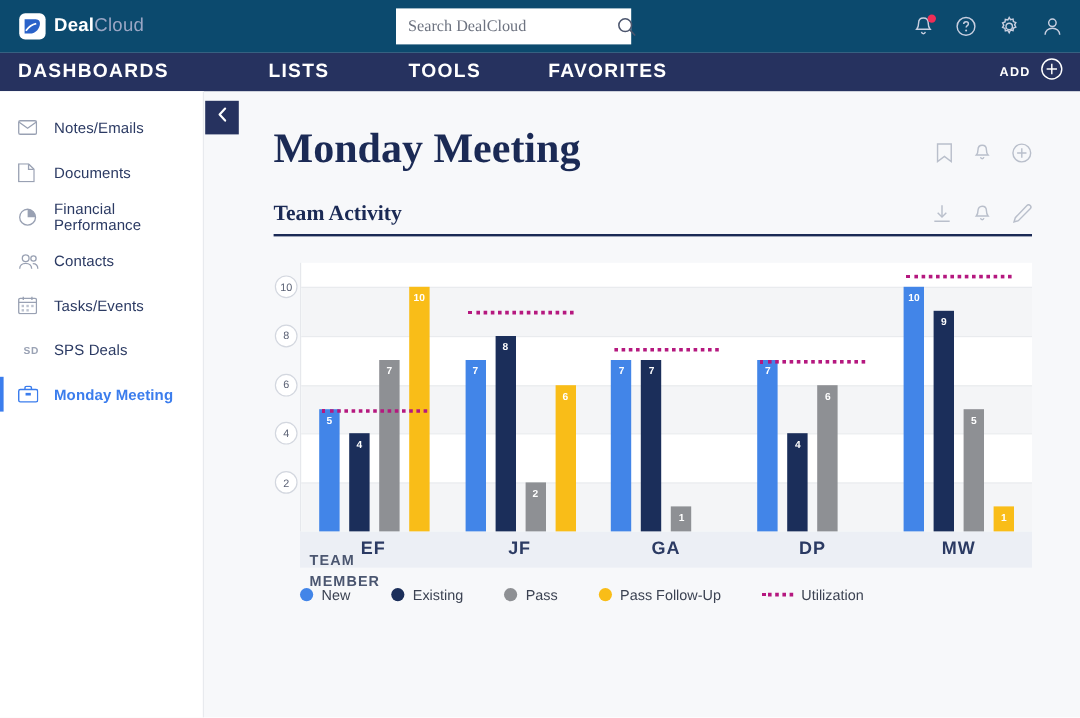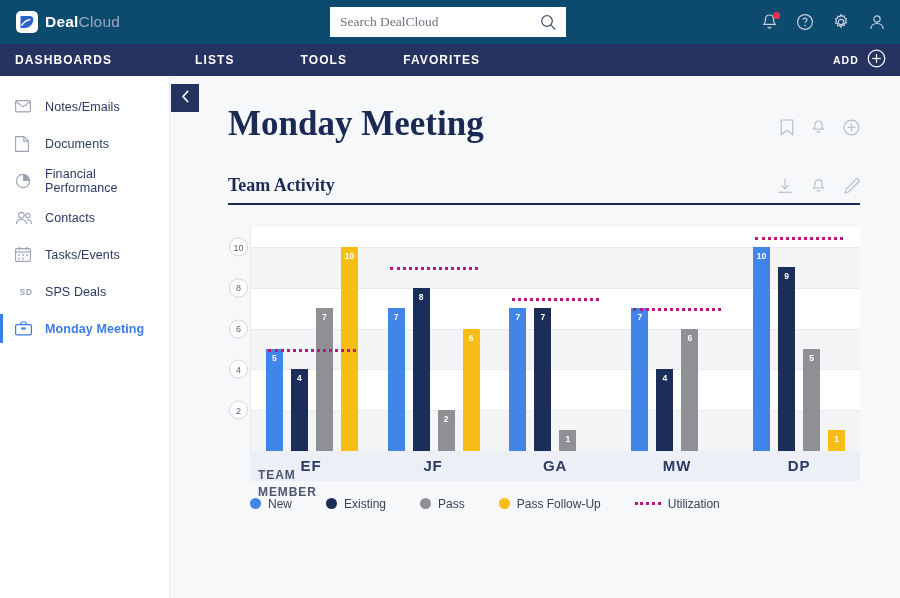--- a/index.html
+++ b/index.html
@@ -18,21 +18,21 @@
   .brand-mark {
     width: 22px; height: 22px; border-radius: 5px; background: #ffffff;
     display: flex; align-items: center; justify-content: center; margin-right: 7px;
   }
   .brand-text { font-size: 15.5px; letter-spacing: .2px; }
   .brand-deal { color: #ffffff; font-weight: bold; }
   .brand-cloud { color: #9aa6c4; font-weight: normal; }
 
   .searchwrap {
     position: absolute; left: 330px; top: 7px;
-    width: 236px; height: 30px; background: #fff;
+    width: 196px; height: 30px; background: #fff;
     display: flex; align-items: center;
   }
   .searchwrap input {
     border: 0; outline: 0; flex: 1; height: 100%;
     padding: 0 8px 0 10px; font-size: 13.5px;
     font-family: "Liberation Serif", serif; color: #3b4252;
     background: transparent;
   }
   .searchwrap input::placeholder { color: #6d7380; }
   .search-ico { margin-right: 9px; display: flex; }
@@ -46,21 +46,21 @@
     position: absolute; top: -1px; right: -2px;
     width: 7px; height: 7px; border-radius: 50%; background: #ef2d56;
   }
 
   
   .navbar {
     height: 32px; background: #26325f; position: relative;
     display: flex; align-items: center;
   }
   .navitem {
-    color: #ffffff; font-size: 12px; font-weight: bold;
+    color: #ffffff; font-size: 16px; font-weight: bold;
     letter-spacing: 1.1px; cursor: pointer;
   }
   .navitem.n0 { margin-left: 15px; }
   .navitem.n1 { margin-left: 83px; }
   .navitem.n2 { margin-left: 66px; }
   .navitem.n3 { margin-left: 56px; }
   .addwrap {
     position: absolute; right: 14px; display: flex;
     align-items: center; gap: 8px; cursor: pointer;
   }
@@ -107,21 +107,21 @@
   .titleicons { display: flex; gap: 17px; padding-top: 13px; }
   .ticon { cursor: pointer; display: flex; }
 
   .cardhead {
     margin-top: 24px; display: flex; align-items: flex-end;
     justify-content: space-between; padding-bottom: 7px;
     border-bottom: 2px solid #1b2a55;
   }
   .cardtitle {
     font-family: "Liberation Serif", serif; font-size: 18px;
-    color: #1b2a55; font-weight: bold; margin-top: 8px;
+    color: #1b2a55; font-weight: bold;
   }
   .cardicons { display: flex; gap: 18px; padding-bottom: 2px; }
 
   
   .chart { margin-top: 22px; position: relative; }
   .plot {
     position: relative; height: 224px; background: #ffffff;
     margin-left: 22px; border-left: 1px solid #e6e8ec;
   }
   .band { position: absolute; left: 0; right: 0; background: #f4f5f7; }
@@ -475,22 +475,22 @@
               </div>
               <div class="util" style="top: 10.1818px; border-top-color: rgb(181, 24, 127);"></div>
             </div>
           </div>
         </div>
       <div class="axisrow">
         <div class="teamlabel">TEAM<br>MEMBER</div>
         <div class="xlabel">EF</div>
         <div class="xlabel">JF</div>
         <div class="xlabel">GA</div>
+        <div class="xlabel">DP</div>
         <div class="xlabel">MW</div>
-        <div class="xlabel">DP</div>
       </div>
       <div class="legend" id="legend">
           <div class="lgitem">
             <span class="lgdot" style="background:#4285e8"></span>
             <span class="lgtext">New</span>
           </div>
           <div class="lgitem">
             <span class="lgdot" style="background:#1b2e5a"></span>
             <span class="lgtext">Existing</span>
           </div>

